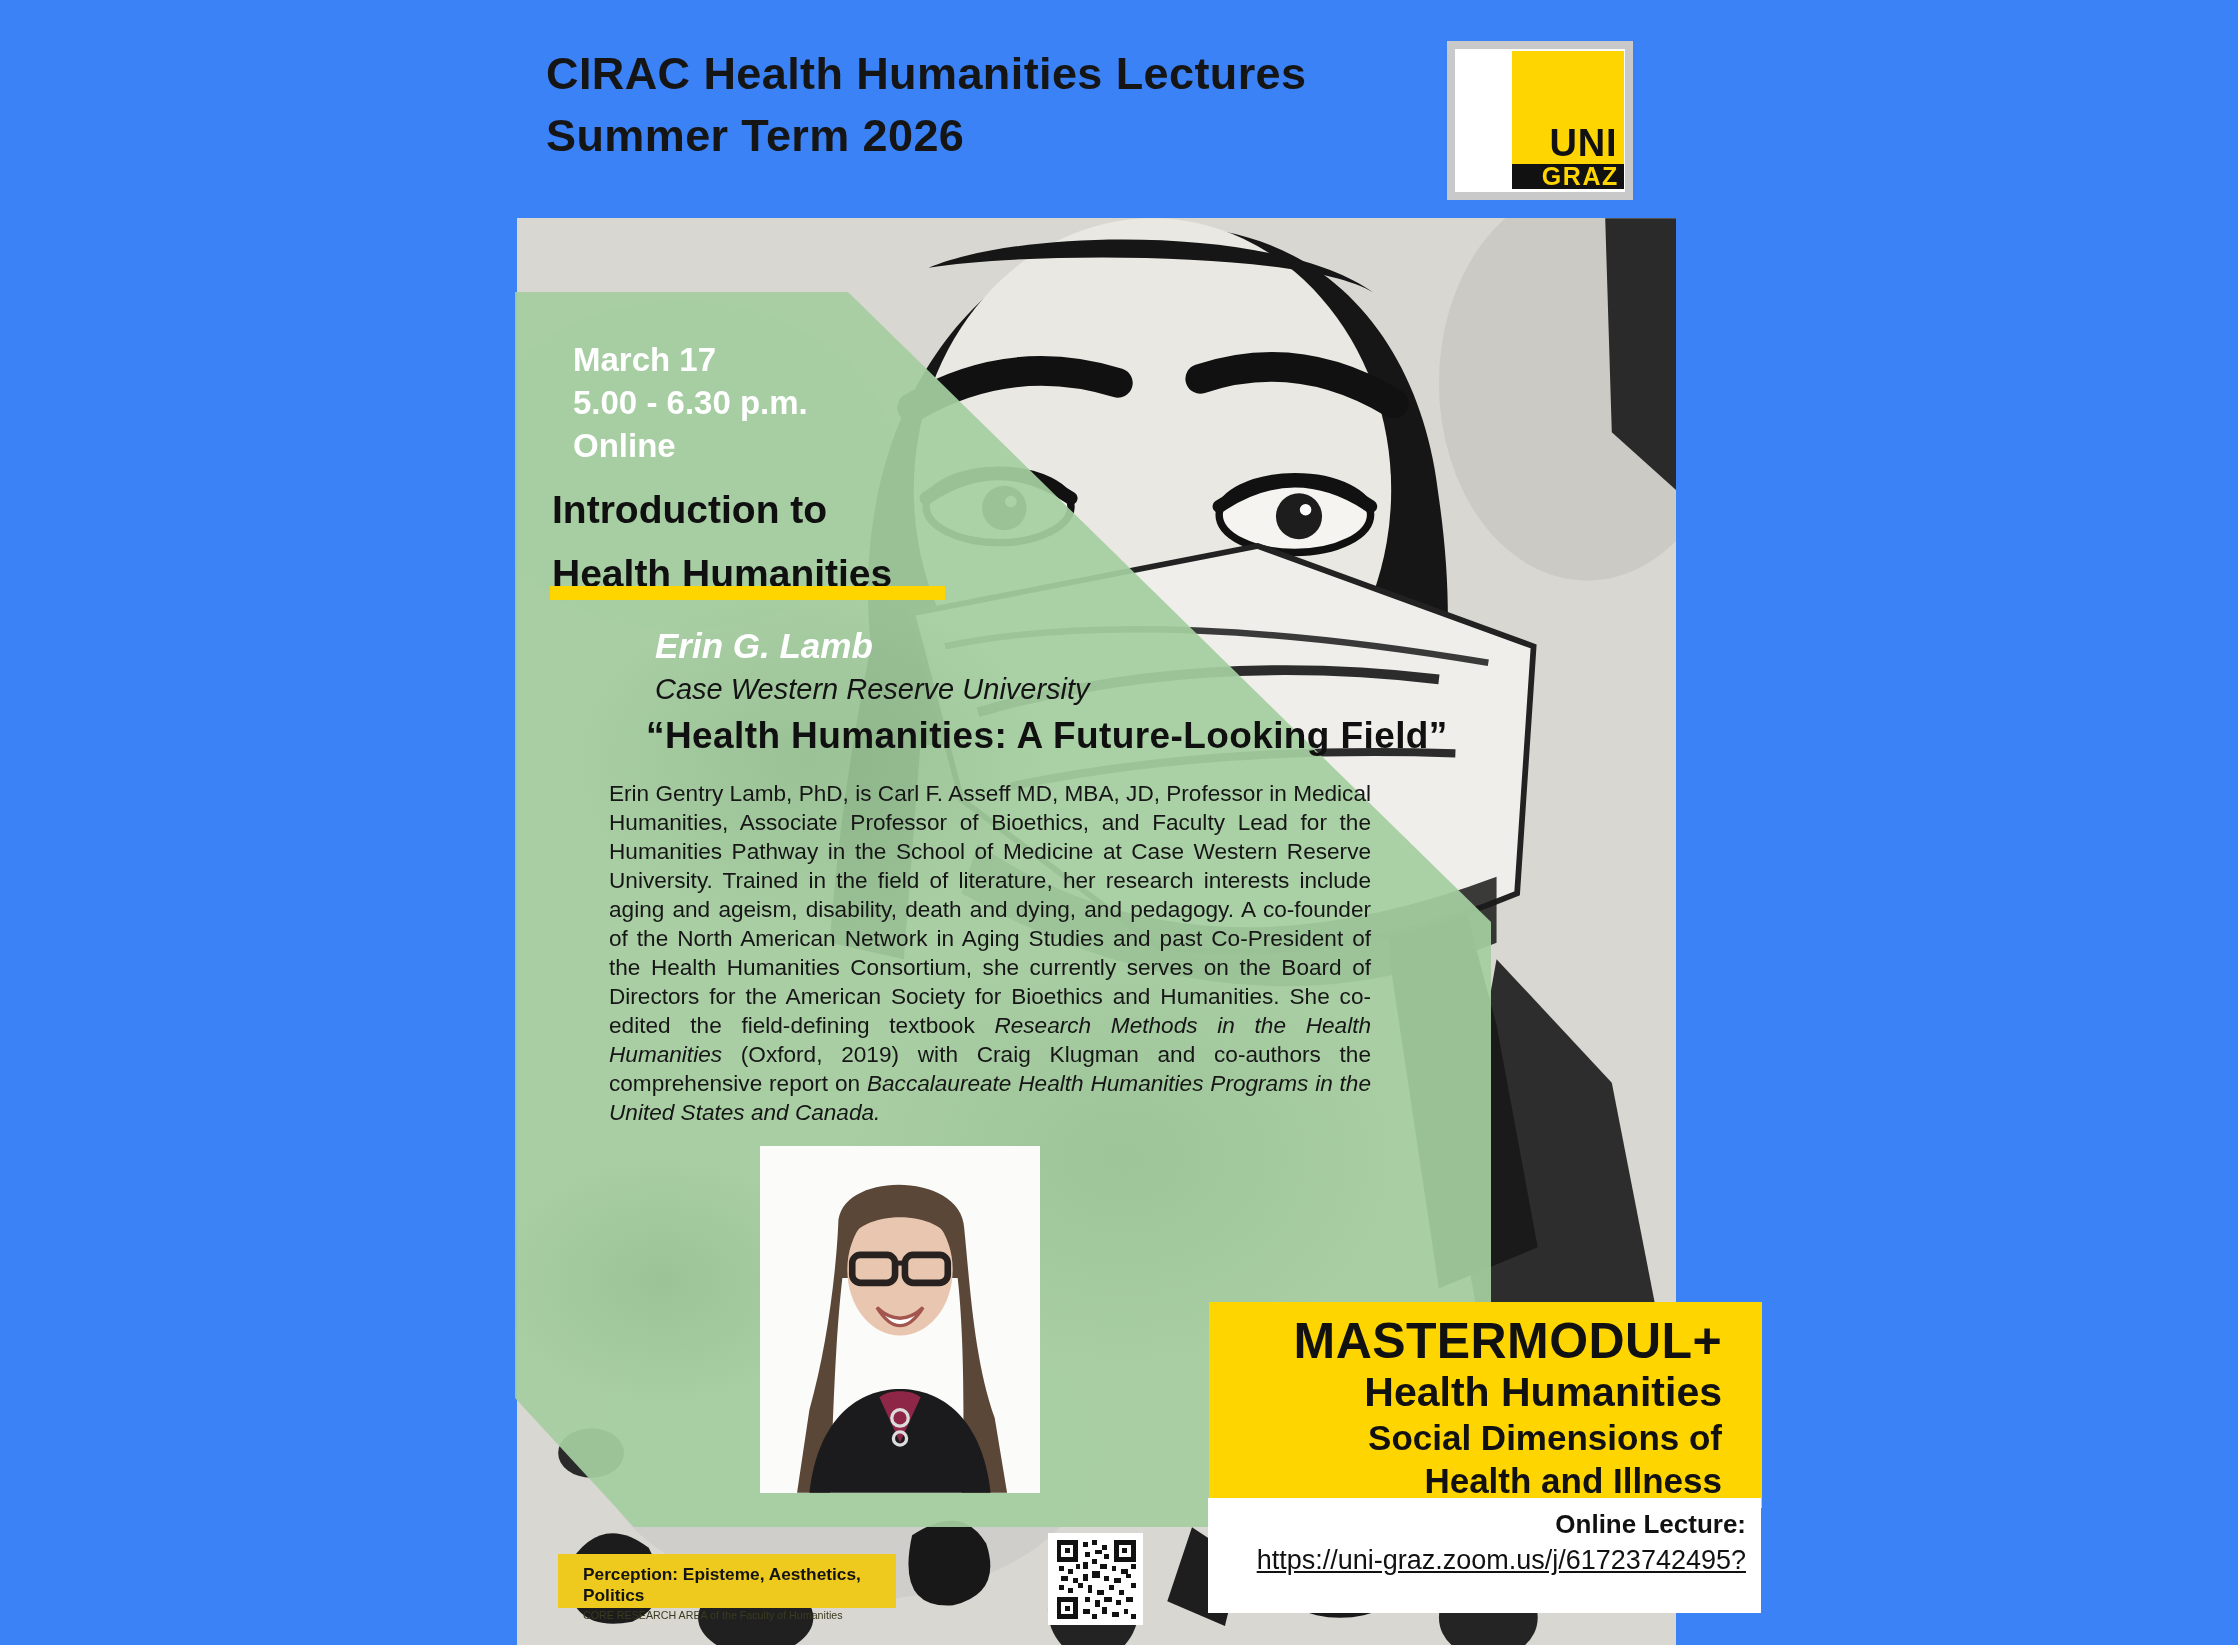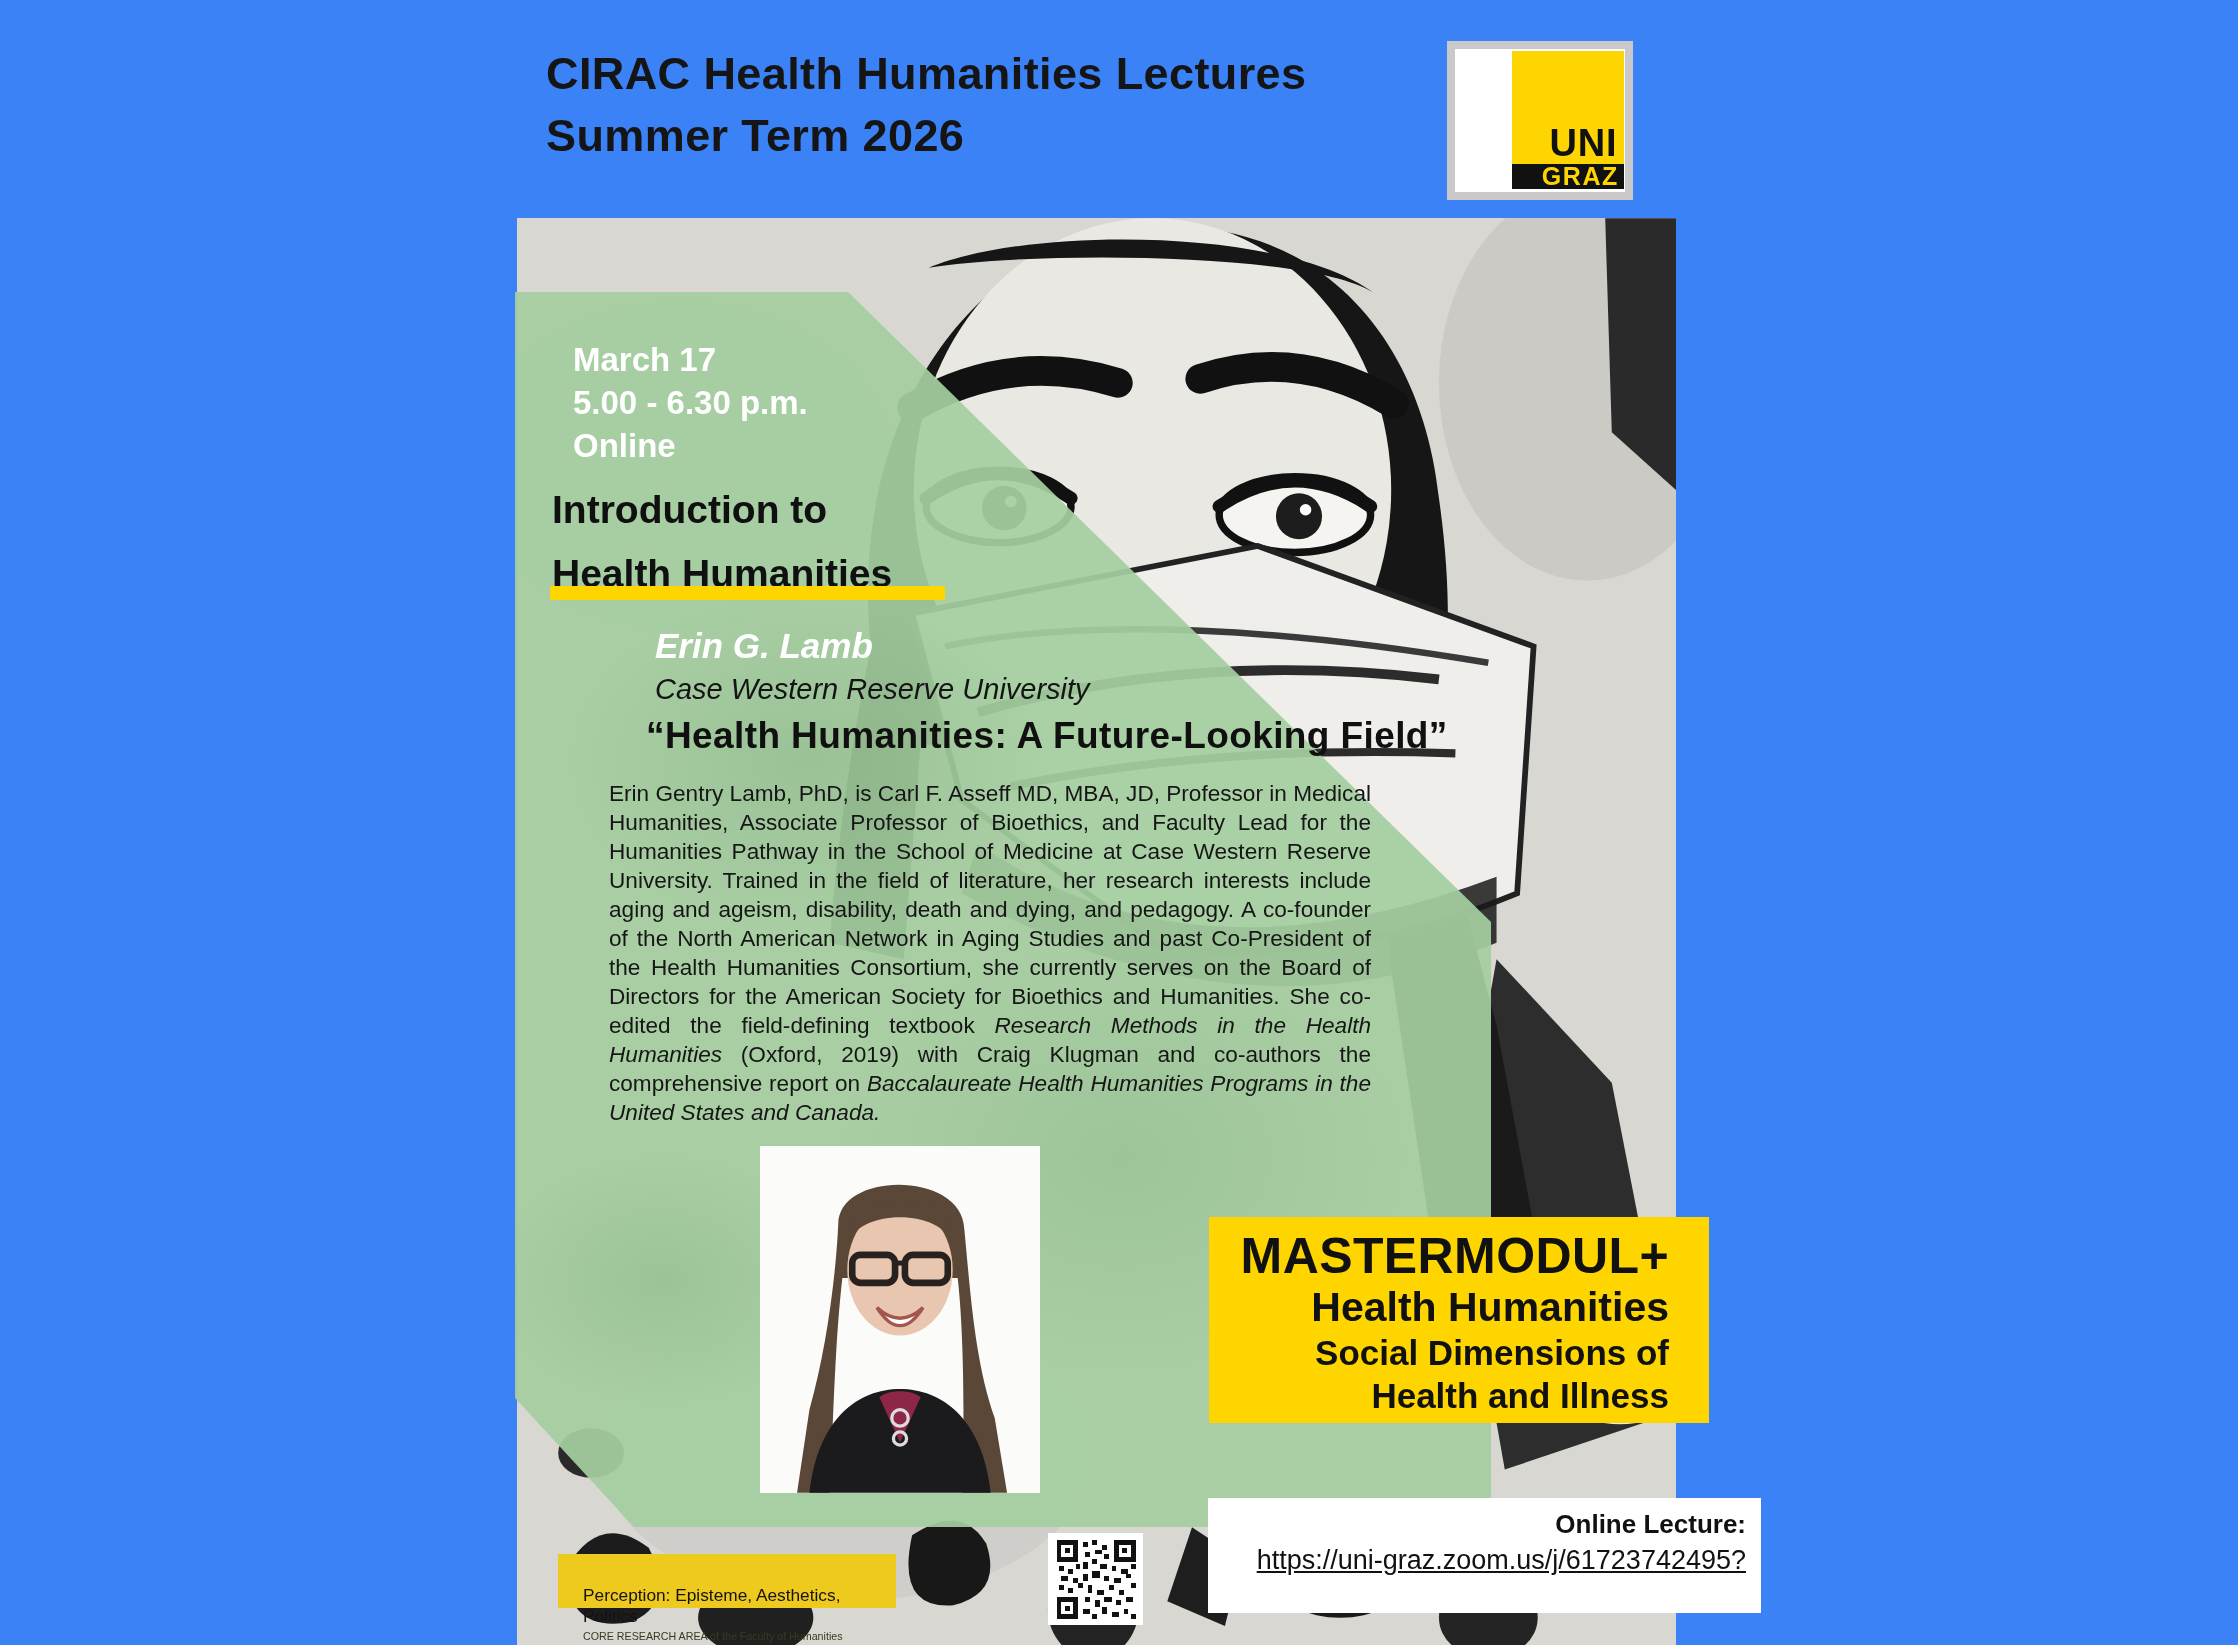--- a/index.html
+++ b/index.html
@@ -35,40 +35,40 @@
   .speaker-affil{left:655px;top:673px;color:#141414;font-style:italic;font-size:29px;}
   .talk-title{left:646px;top:715px;color:#101010;font-weight:bold;font-size:37px;letter-spacing:0.4px;}
   .bio{left:609px;top:779px;width:762px;color:#161616;font-size:22.6px;line-height:29px;
        text-align:justify;}
   .bio .it{font-style:italic;}
 
   
   .portrait{left:760px;top:1146px;width:280px;height:347px;background:#fcfcfc;overflow:hidden;}
 
   
-  .module{left:1209px;top:1217px;width:500px;height:206px;background:#ffd500;color:#111;
+  .module{left:1209px;top:1302px;width:553px;height:206px;background:#ffd500;color:#111;
           text-align:right;box-sizing:border-box;padding:11.5px 40px 0 0;}
   .module .l1{font-size:50px;font-weight:bold;line-height:54px;letter-spacing:0.4px;}
   .module .l2{font-size:41px;font-weight:bold;line-height:48px;}
   .module .l3{font-size:35px;font-weight:bold;line-height:43px;}
   .module .l4{font-size:35px;font-weight:bold;line-height:43px;}
 
   
   .online{left:1208px;top:1498px;width:553px;height:115px;background:#ffffff;color:#111;
           box-sizing:border-box;padding:8.2px 15px 0 0;text-align:right;}
   .online .lbl{font-size:26px;font-weight:bold;line-height:36px;}
   .online .url{font-size:27px;line-height:36px;text-decoration:underline;color:#111;}
 
   
   .qr{left:1048px;top:1533px;width:95px;height:92px;background:#ffffff;padding:6.6px;box-sizing:border-box;}
 
   
   .badge{left:558px;top:1554px;width:338px;height:54px;background:#eec91e;box-sizing:border-box;
          padding:10px 0 0 25px;color:#131313;}
-  .badge .t{font-size:17.3px;font-weight:normal;line-height:21.4px;margin-top:21px;}
+  .badge .t{font-size:17.3px;font-weight:bold;line-height:21.4px;}
   .badge .s{font-size:10.7px;line-height:16.5px;color:#3a3a1e;}
 </style>
 </head>
 <body>
 
 <div class="page">
 
   <div class="abs photo">
     <svg width="1159" height="1428" viewBox="0 0 1408 1734" xmlns="http://www.w3.org/2000/svg">
       <rect x="0" y="0" width="1408" height="1734" fill="#d8d7d2"></rect>

